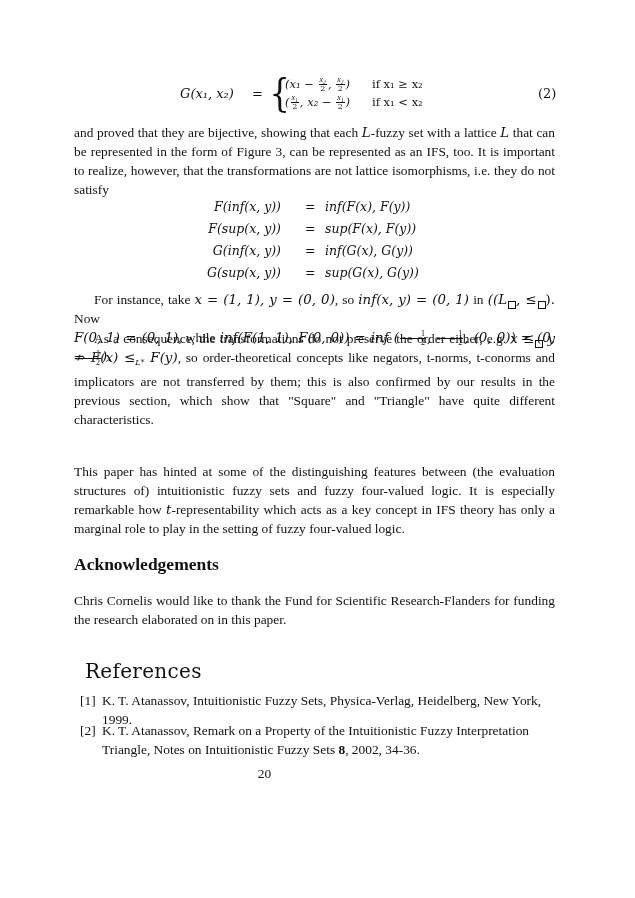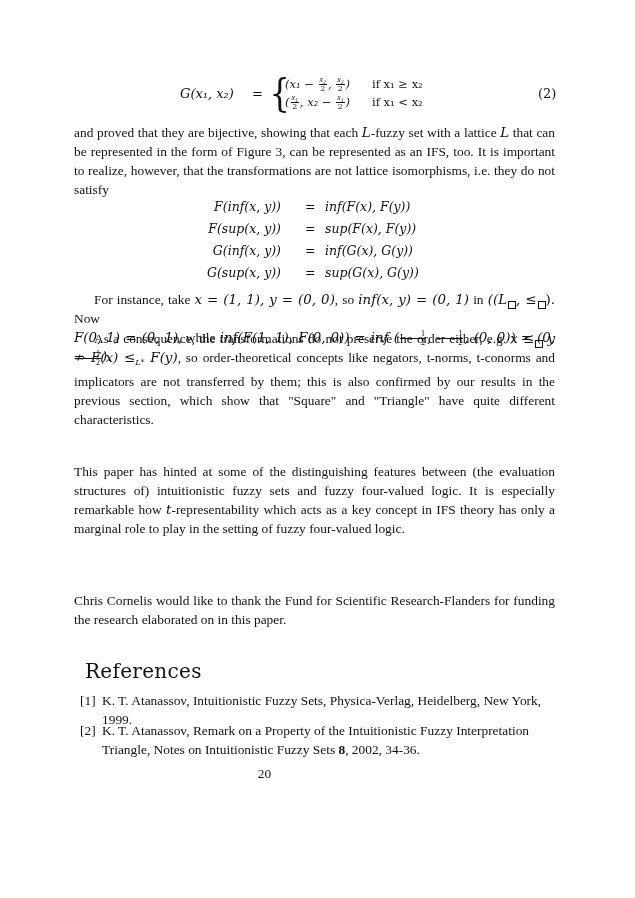--- a/index.html
+++ b/index.html
@@ -90,20 +90,21 @@
   </div>
 
   <div class="col" style="top:329px;">
     <p class="p indent"><span>As a consequence, the transformations do not preserve the order either, e.g. </span><span class="math">x ≤</span><span class="sq"></span> <span class="math">y ⇏ F(x) ≤</span><span class="math sub">L*</span><span class="math"> F(y)</span><span>, so order-theoretical concepts like negators, t-norms, t-conorms and implicators are not transferred by them; this is also confirmed by our results in the previous section, which show that "Square" and "Triangle" have quite different characteristics.</span></p>
   </div>
 
   <div class="col" style="top:462px;">
     <p class="p"><span>This paper has hinted at some of the distinguishing features between (the evaluation structures of) intuitionistic fuzzy sets and fuzzy four-valued logic. It is especially remarkable how </span><span class="math">t</span><span>-representability which acts as a key concept in IFS theory has only a marginal role to play in the setting of fuzzy four-valued logic.</span></p>
   </div>
 
+  <h3 class="sub-h" style="top:554px;">Acknowledgements</h3>
   <div class="col" style="top:591px;">
     <p class="p">Chris Cornelis would like to thank the Fund for Scientific Research-Flanders for funding the research elaborated on in this paper.</p>
   </div>
 
   <h2 class="refs" style="top:648px;">References</h2>
   <div class="ref" style="top:691px;">
     <span class="num">[1]</span>
     <span class="txt">K. T. Atanassov, Intuitionistic Fuzzy Sets, Physica-Verlag, Heidelberg, New York, 1999.</span>
   </div>
   <div class="ref" style="top:721px;">

